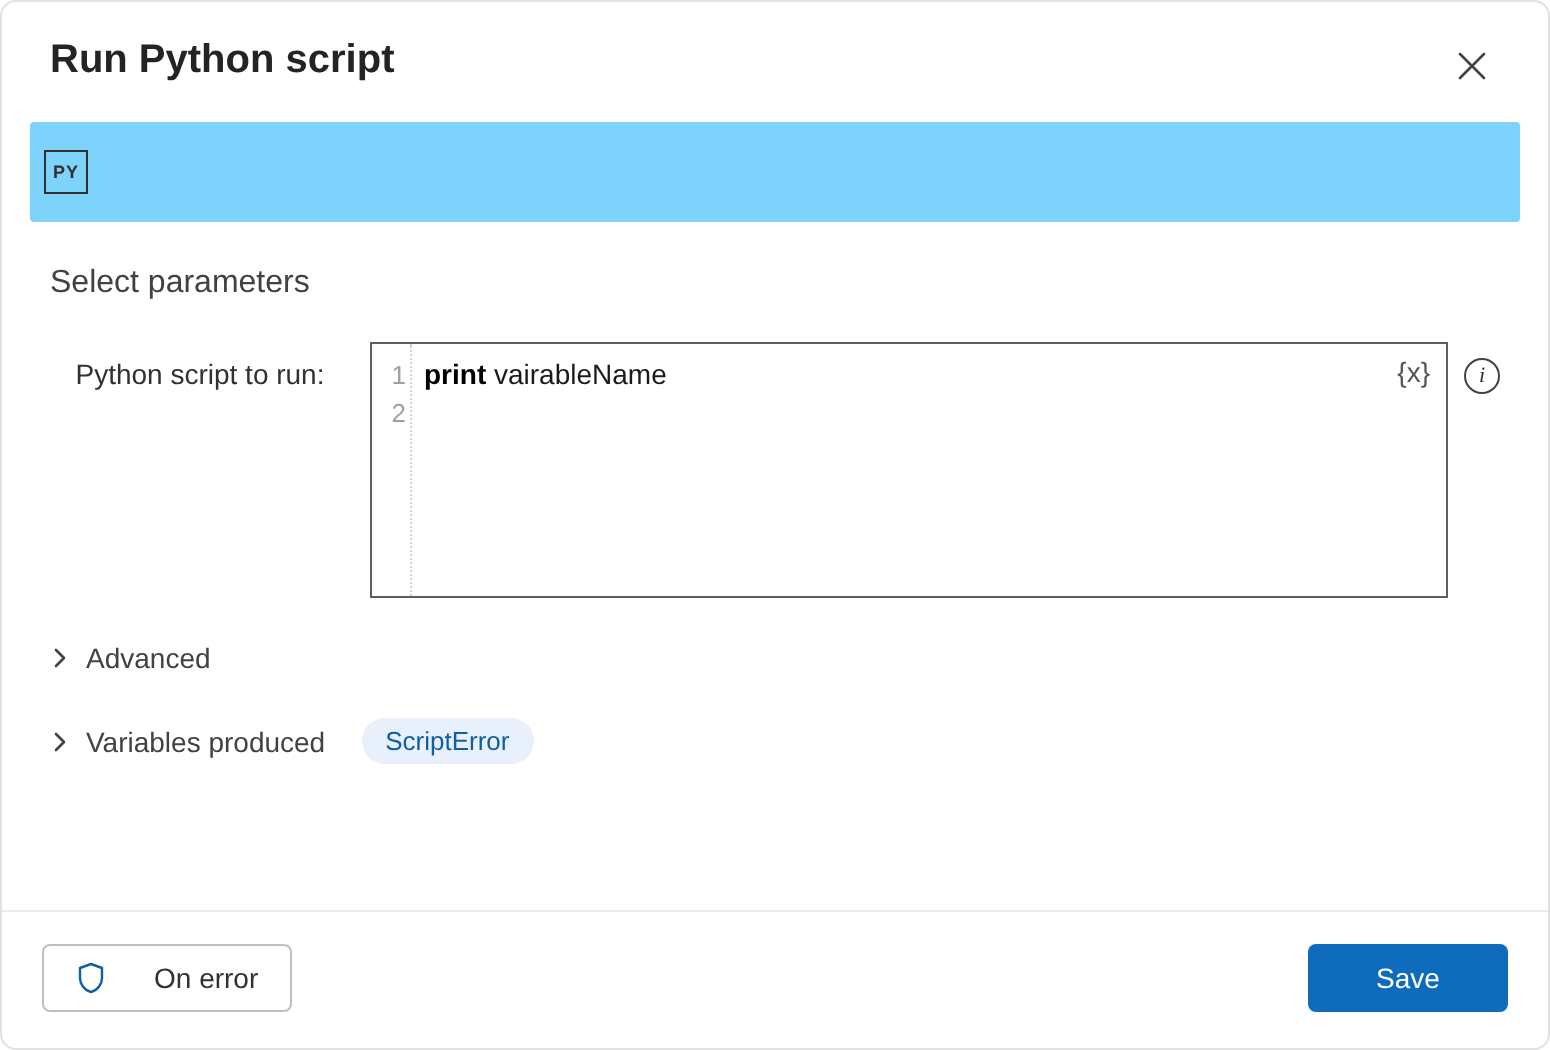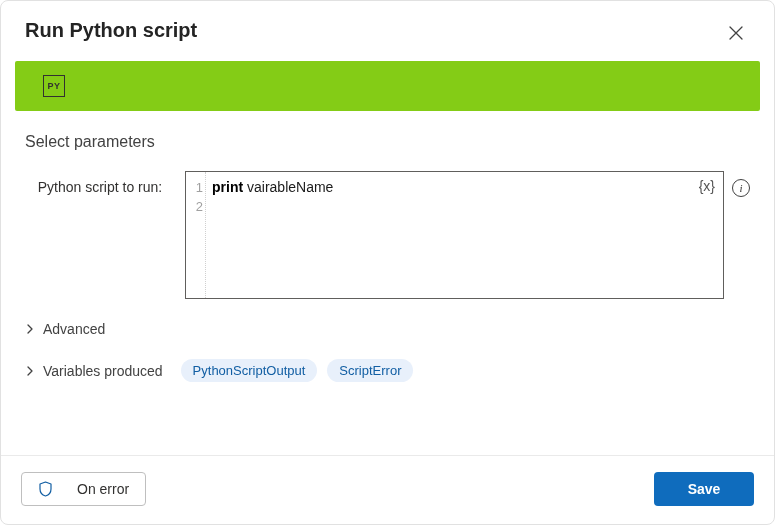--- a/index.html
+++ b/index.html
@@ -31,23 +31,23 @@
     font-weight: 600;
     color: #242424;
   }
   .close-btn {
     width: 28px; height: 28px;
     display: flex; align-items: center; justify-content: center;
     cursor: pointer;
     color: #424242;
   }
   .info-bar {
-    background: #84cc16;
+    background: #7dd3fc;
     margin: 0 14px;
-    padding: 14px 28px;
+    padding: 14px 7px;
     display: flex;
     align-items: center;
     gap: 12px;
     font-size: 14px;
     border-radius: 2px;
   }
   .py-badge {
     width: 22px; height: 22px;
     border: 1px solid #323130;
     display: flex; align-items: center; justify-content: center;
@@ -190,21 +190,21 @@
     padding: 8px 18px;
     border-radius: 4px;
     font-size: 14px;
     cursor: pointer;
     text-align: center;
     border: 1px solid transparent;
   }
   .btn-primary {
     background: #0f6cbd;
     color: #fff;
-    font-weight: 700;
+    font-weight: 400;
   }
   .btn-secondary {
     background: #fff;
     border: 1px solid #bfbfbf;
     color: #323130;
   }
   .shield-icon { color: #115ea3; display:inline-flex; }
 </style>
 </head>
 <body>
@@ -252,21 +252,20 @@
     </div>
 
     <div class="expander">
       <span class="chevron">
         <svg width="10" height="10" viewBox="0 0 10 10">
             <path d="M3 1 L7 5 L3 9" stroke="currentColor" stroke-width="1.3" fill="none" stroke-linecap="round" stroke-linejoin="round"></path>
           </svg>
       </span>
       <span>Variables produced</span>
       <span class="chips">
-        <span class="chip">PythonScriptOutput</span>
         <span class="chip">ScriptError</span>
       </span>
     </div>
 
   </div>
 
   <div class="footer">
     <div class="onerror-btn">
       <span class="shield-icon">
         <svg width="15" height="16" viewBox="0 0 15 16">

